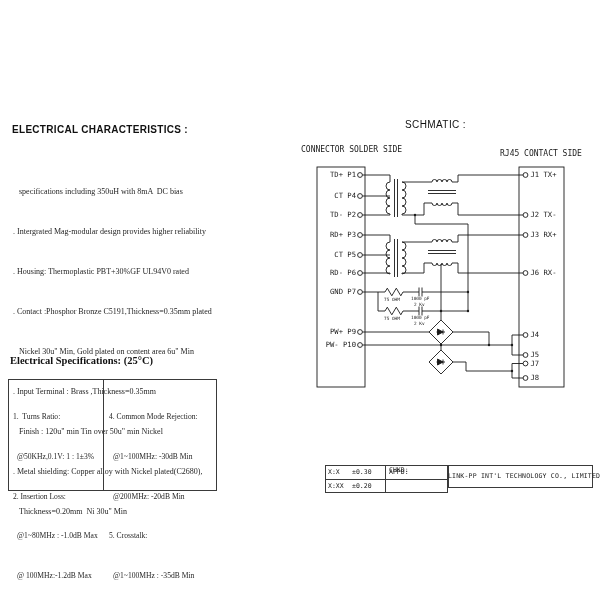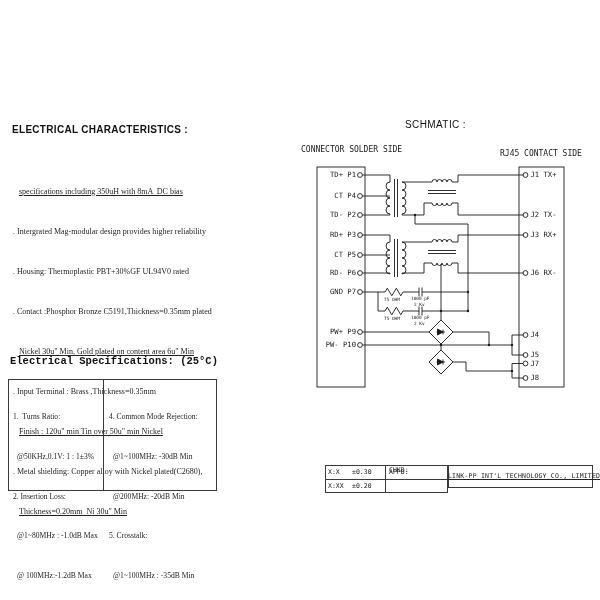--- a/index.html
+++ b/index.html
@@ -4,22 +4,22 @@
 <style>
   html,body{margin:0;padding:0;}
   body{width:600px;height:600px;background:#ffffff;position:relative;overflow:hidden;
        font-family:"Liberation Serif",serif;color:#1f1f1f;}
   .abs{position:absolute;}
   .heading{font-family:"Liberation Sans",sans-serif;font-size:10px;font-weight:600;
            letter-spacing:.3px;color:#111;white-space:pre;}
   .schem-title{font-family:"Liberation Sans",sans-serif;font-size:10px;font-weight:500;
            letter-spacing:.4px;color:#111;white-space:pre;}
   .bullets{left:13px;top:158px;font-size:8px;line-height:13.35px;white-space:pre;}
-  .bullets .cont{padding-left:6px;text-decoration:underline;}
-  .spec-title{font-size:10.5px;font-weight:bold;white-space:pre;color:#111;font-family:Liberation Mono, monospace;}
+  .bullets .cont{padding-left:6px;}
+  .spec-title{font-size:10.5px;font-weight:bold;white-space:pre;color:#111;}
   .spec-box{left:8px;top:379px;width:209px;height:112px;border:1px solid #3a3a3a;box-sizing:border-box;}
   .spec-divider{left:103px;top:379px;width:0;height:112px;border-left:1px solid #3a3a3a;}
   .spec-col{font-size:7.6px;line-height:13.2px;white-space:pre;}
   .spec-col .ind1{padding-left:4px;}
   .tb{box-sizing:border-box;border:1px solid #3a3a3a;}
   .tb-text{font-family:"DejaVu Sans Mono","Liberation Mono",monospace;font-size:6.5px;
            color:#222;white-space:pre;text-align:right;}
   svg text{fill:#1a1a1a;font-family:"DejaVu Sans Mono","Liberation Mono",monospace;}
   .pinlbl{font-size:7.2px;}
   .hdrlbl{font-size:8px;}
@@ -225,13 +225,13 @@
 <div class="abs" style="left:385px;top:465px;width:0;height:28px;border-left:1px solid #3a3a3a;"></div>
 <div class="abs" style="left:325px;top:479px;width:123px;height:0;border-top:1px solid #3a3a3a;"></div>
 <div class="abs tb" style="left:448px;top:465px;width:145px;height:23px;"></div>
 
 <div class="abs tb-text" style="left:328px;top:468px;">X:X</div>
 <div class="abs tb-text" style="left:352px;top:468px;">±0.30</div>
 <div class="abs tb-text" style="left:328px;top:482px;">X:XX</div>
 <div class="abs tb-text" style="left:352px;top:482px;">±0.20</div>
 <div class="abs tb-text" style="left:389px;top:468px;">APPD:</div>
 <div class="abs tb-text" style="left:389px;top:466px;">CHKD:</div>
-<div class="abs tb-text" style="left:448px;top:465px;width:145px;height:39px;line-height:23px;text-align:center;letter-spacing:.2px;text-decoration:underline;">LINK-PP INT'L TECHNOLOGY CO., LIMITED</div>
+<div class="abs tb-text" style="left:448px;top:465px;width:145px;height:39px;line-height:23px;text-align:center;letter-spacing:.2px;">LINK-PP INT'L TECHNOLOGY CO., LIMITED</div>
 
 </body></html>

